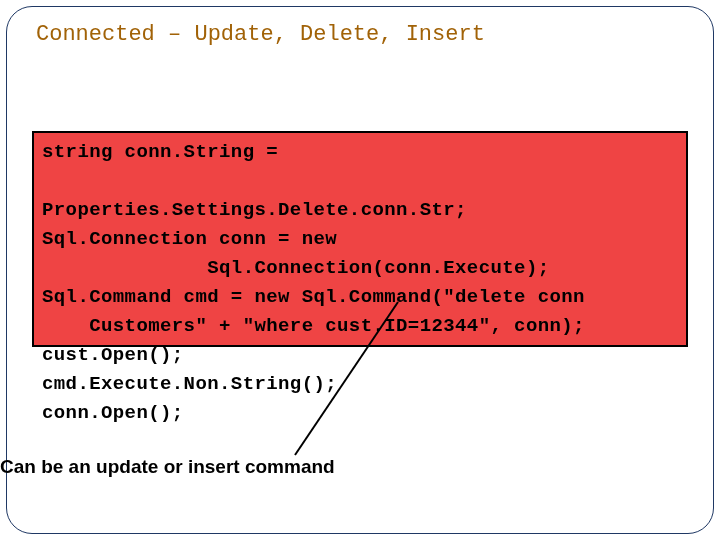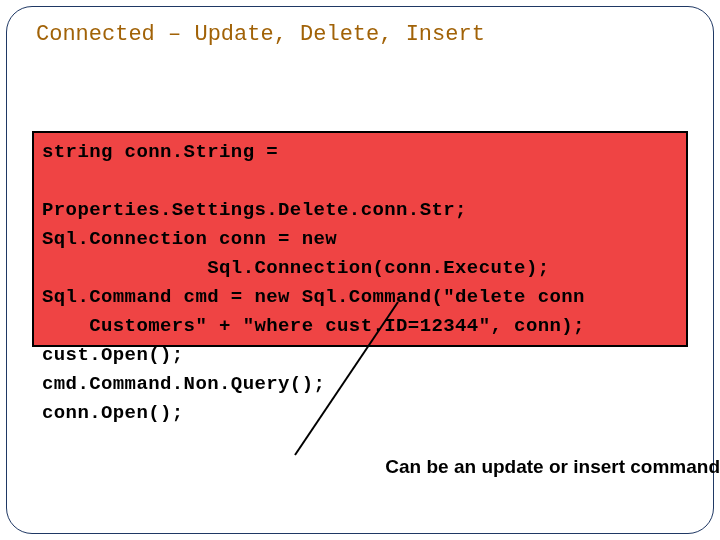--- a/index.html
+++ b/index.html
@@ -69,21 +69,21 @@
   }
   .code .line1 {
     display: block;
     margin-bottom: 29px;
   }
   .caption {
     position: absolute;
     left: 0px;
     top: 456px;
     width: 720px;
-    text-align: right;
+    text-align: left;
     font-family: "Liberation Sans", sans-serif;
     font-size: 19px;
     font-weight: bold;
     color: #000000;
   }
   .pointer-line {
     position: absolute;
     left: 280px;
     top: 280px;
     width: 130px;
@@ -100,21 +100,21 @@
 
   <div class="title">Connected – Update, Delete, Insert</div>
 
   <div class="code-box">
     <div class="code"><span class="line1">string conn.String = </span><span>Properties.Settings.Delete.conn.Str;</span>
 <span>Sql.Connection conn = new</span>
 <span>              Sql.Connection(conn.Execute);</span>
 <span>Sql.Command cmd = new Sql.Command("delete conn</span>
 <span>    Customers" + "where cust.ID=12344", conn);</span>
 <span>cust.Open();</span>
-<span>cmd.Command.Non.Query();</span>
+<span>cmd.Execute.Non.String();</span>
 <span>conn.Open();</span></div>
   </div>
 
   <svg class="pointer-line" viewBox="0 0 130 180" width="130" height="180">
     <line x1="15" y1="175" x2="118" y2="22" stroke="#000000" stroke-width="2"></line>
   </svg>
 
   <div class="caption">Can be an update or insert command</div>
 
 </div>

